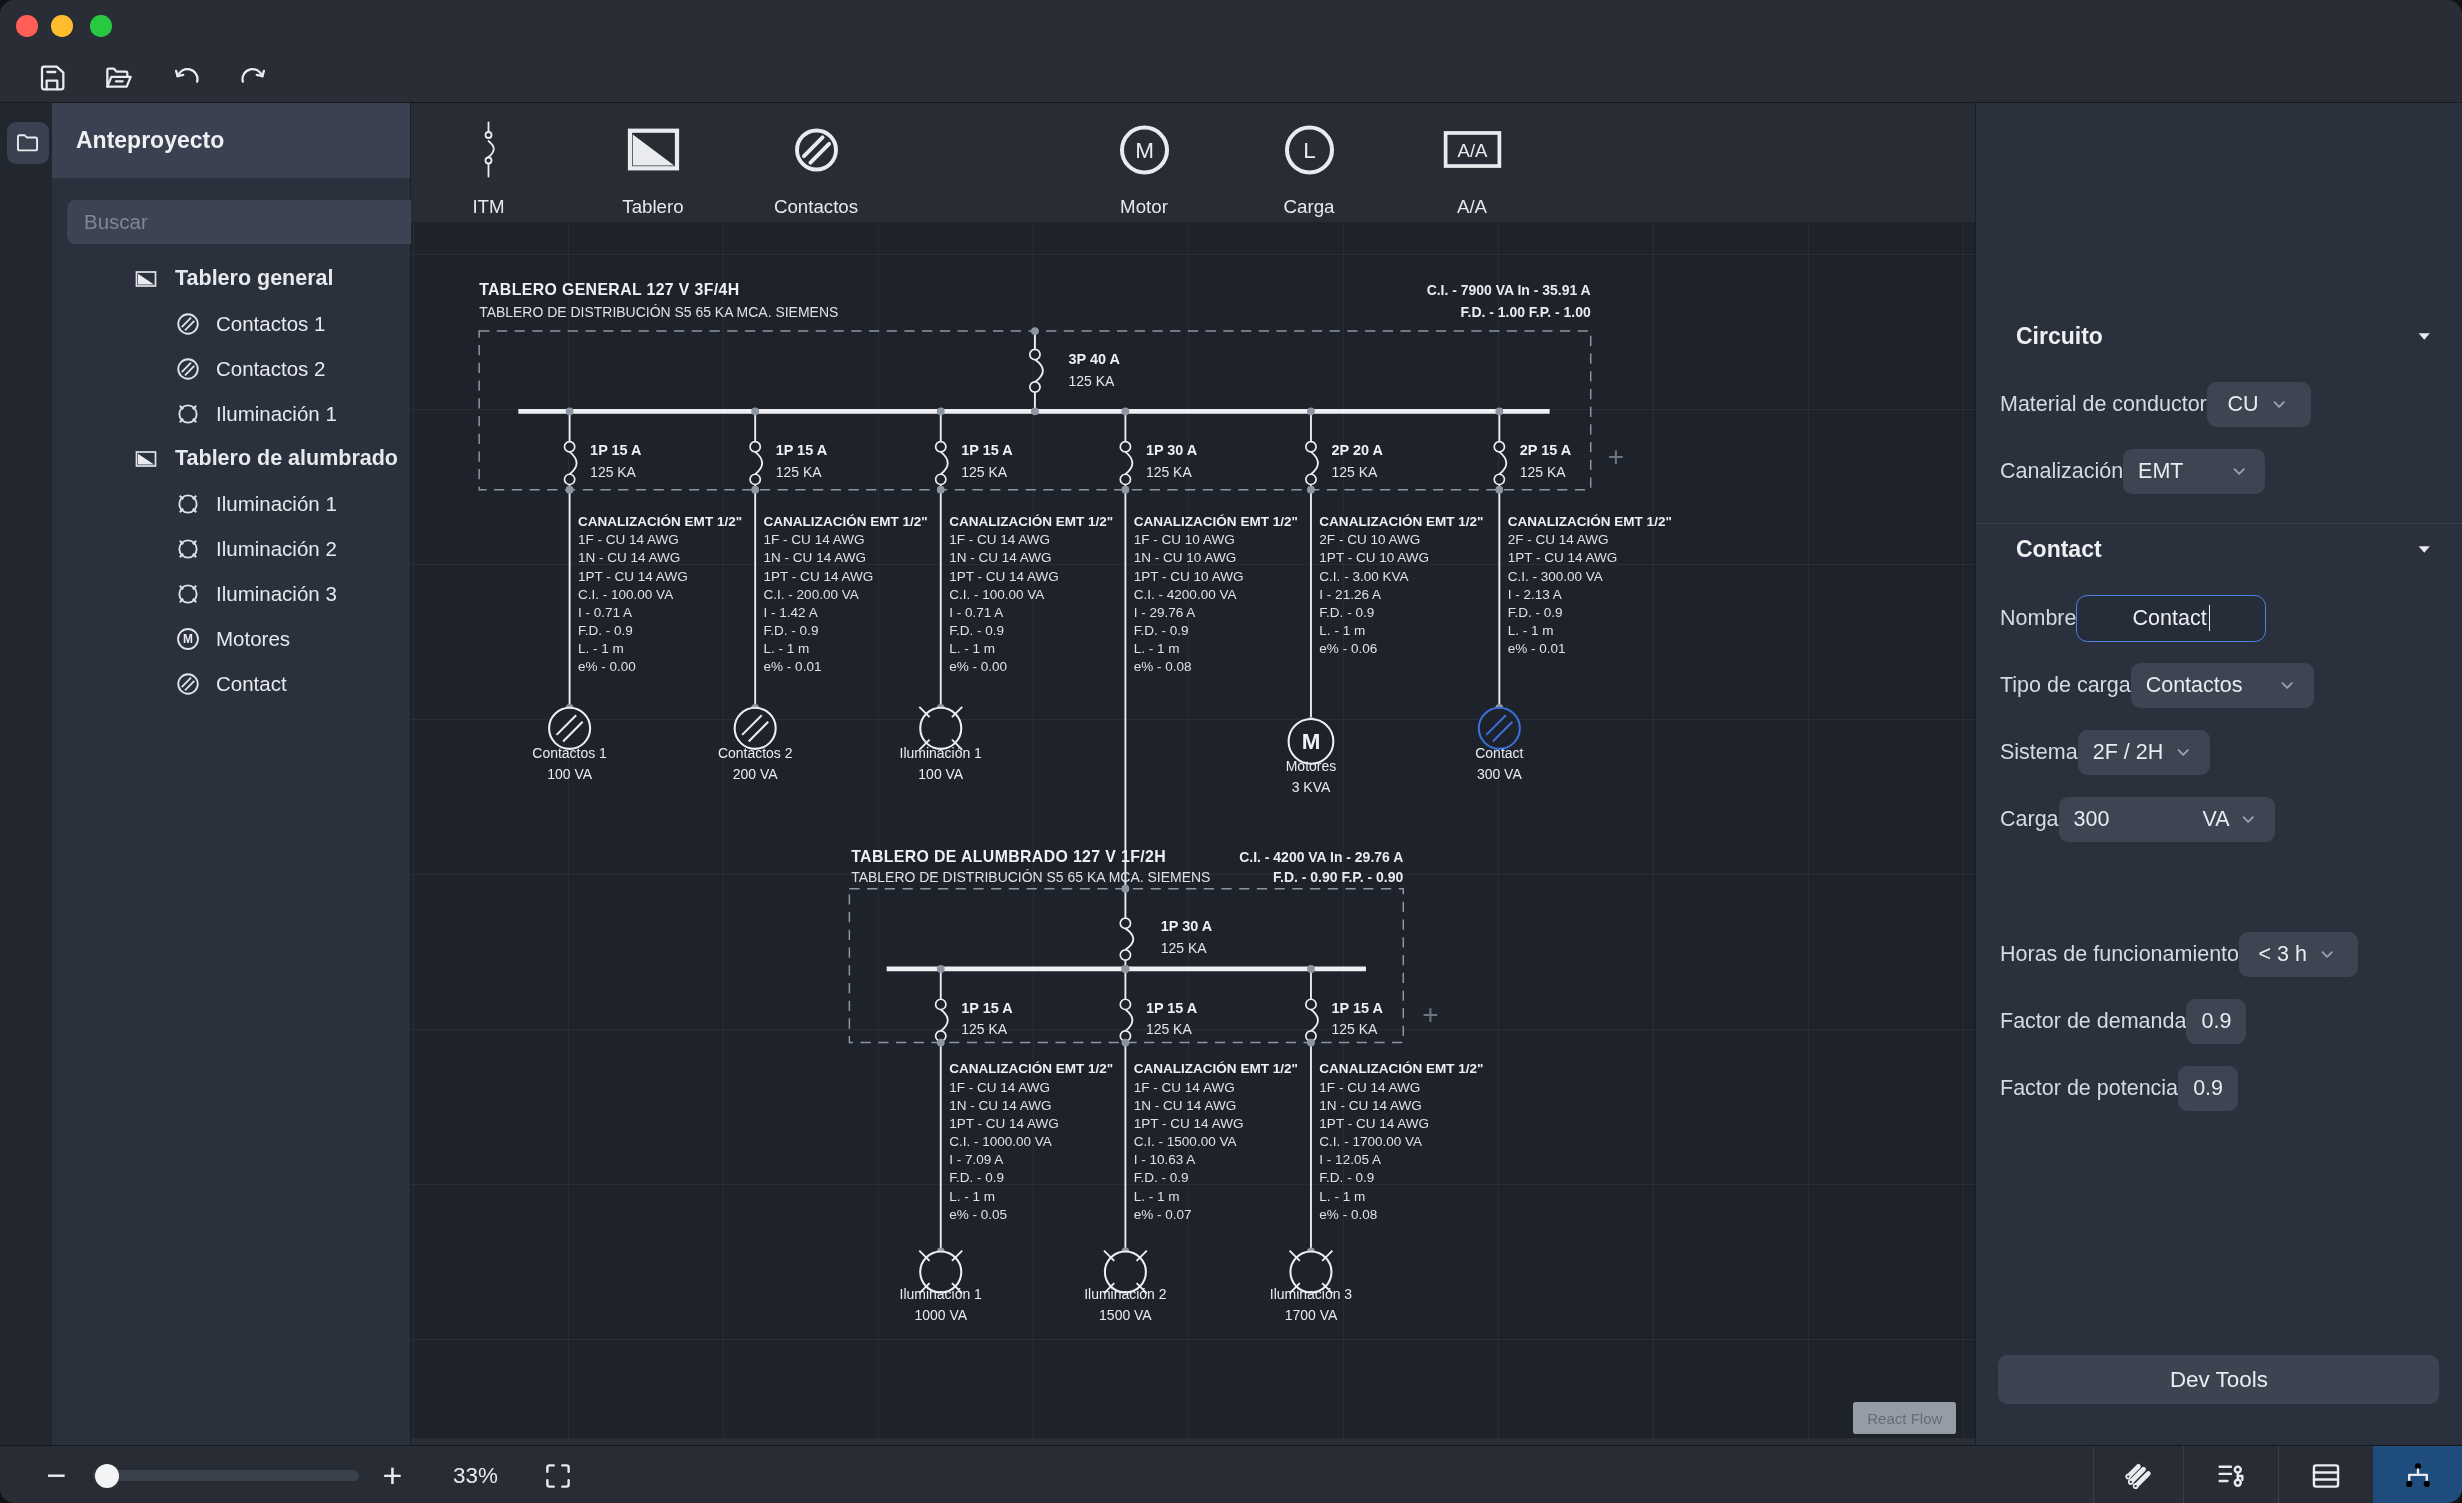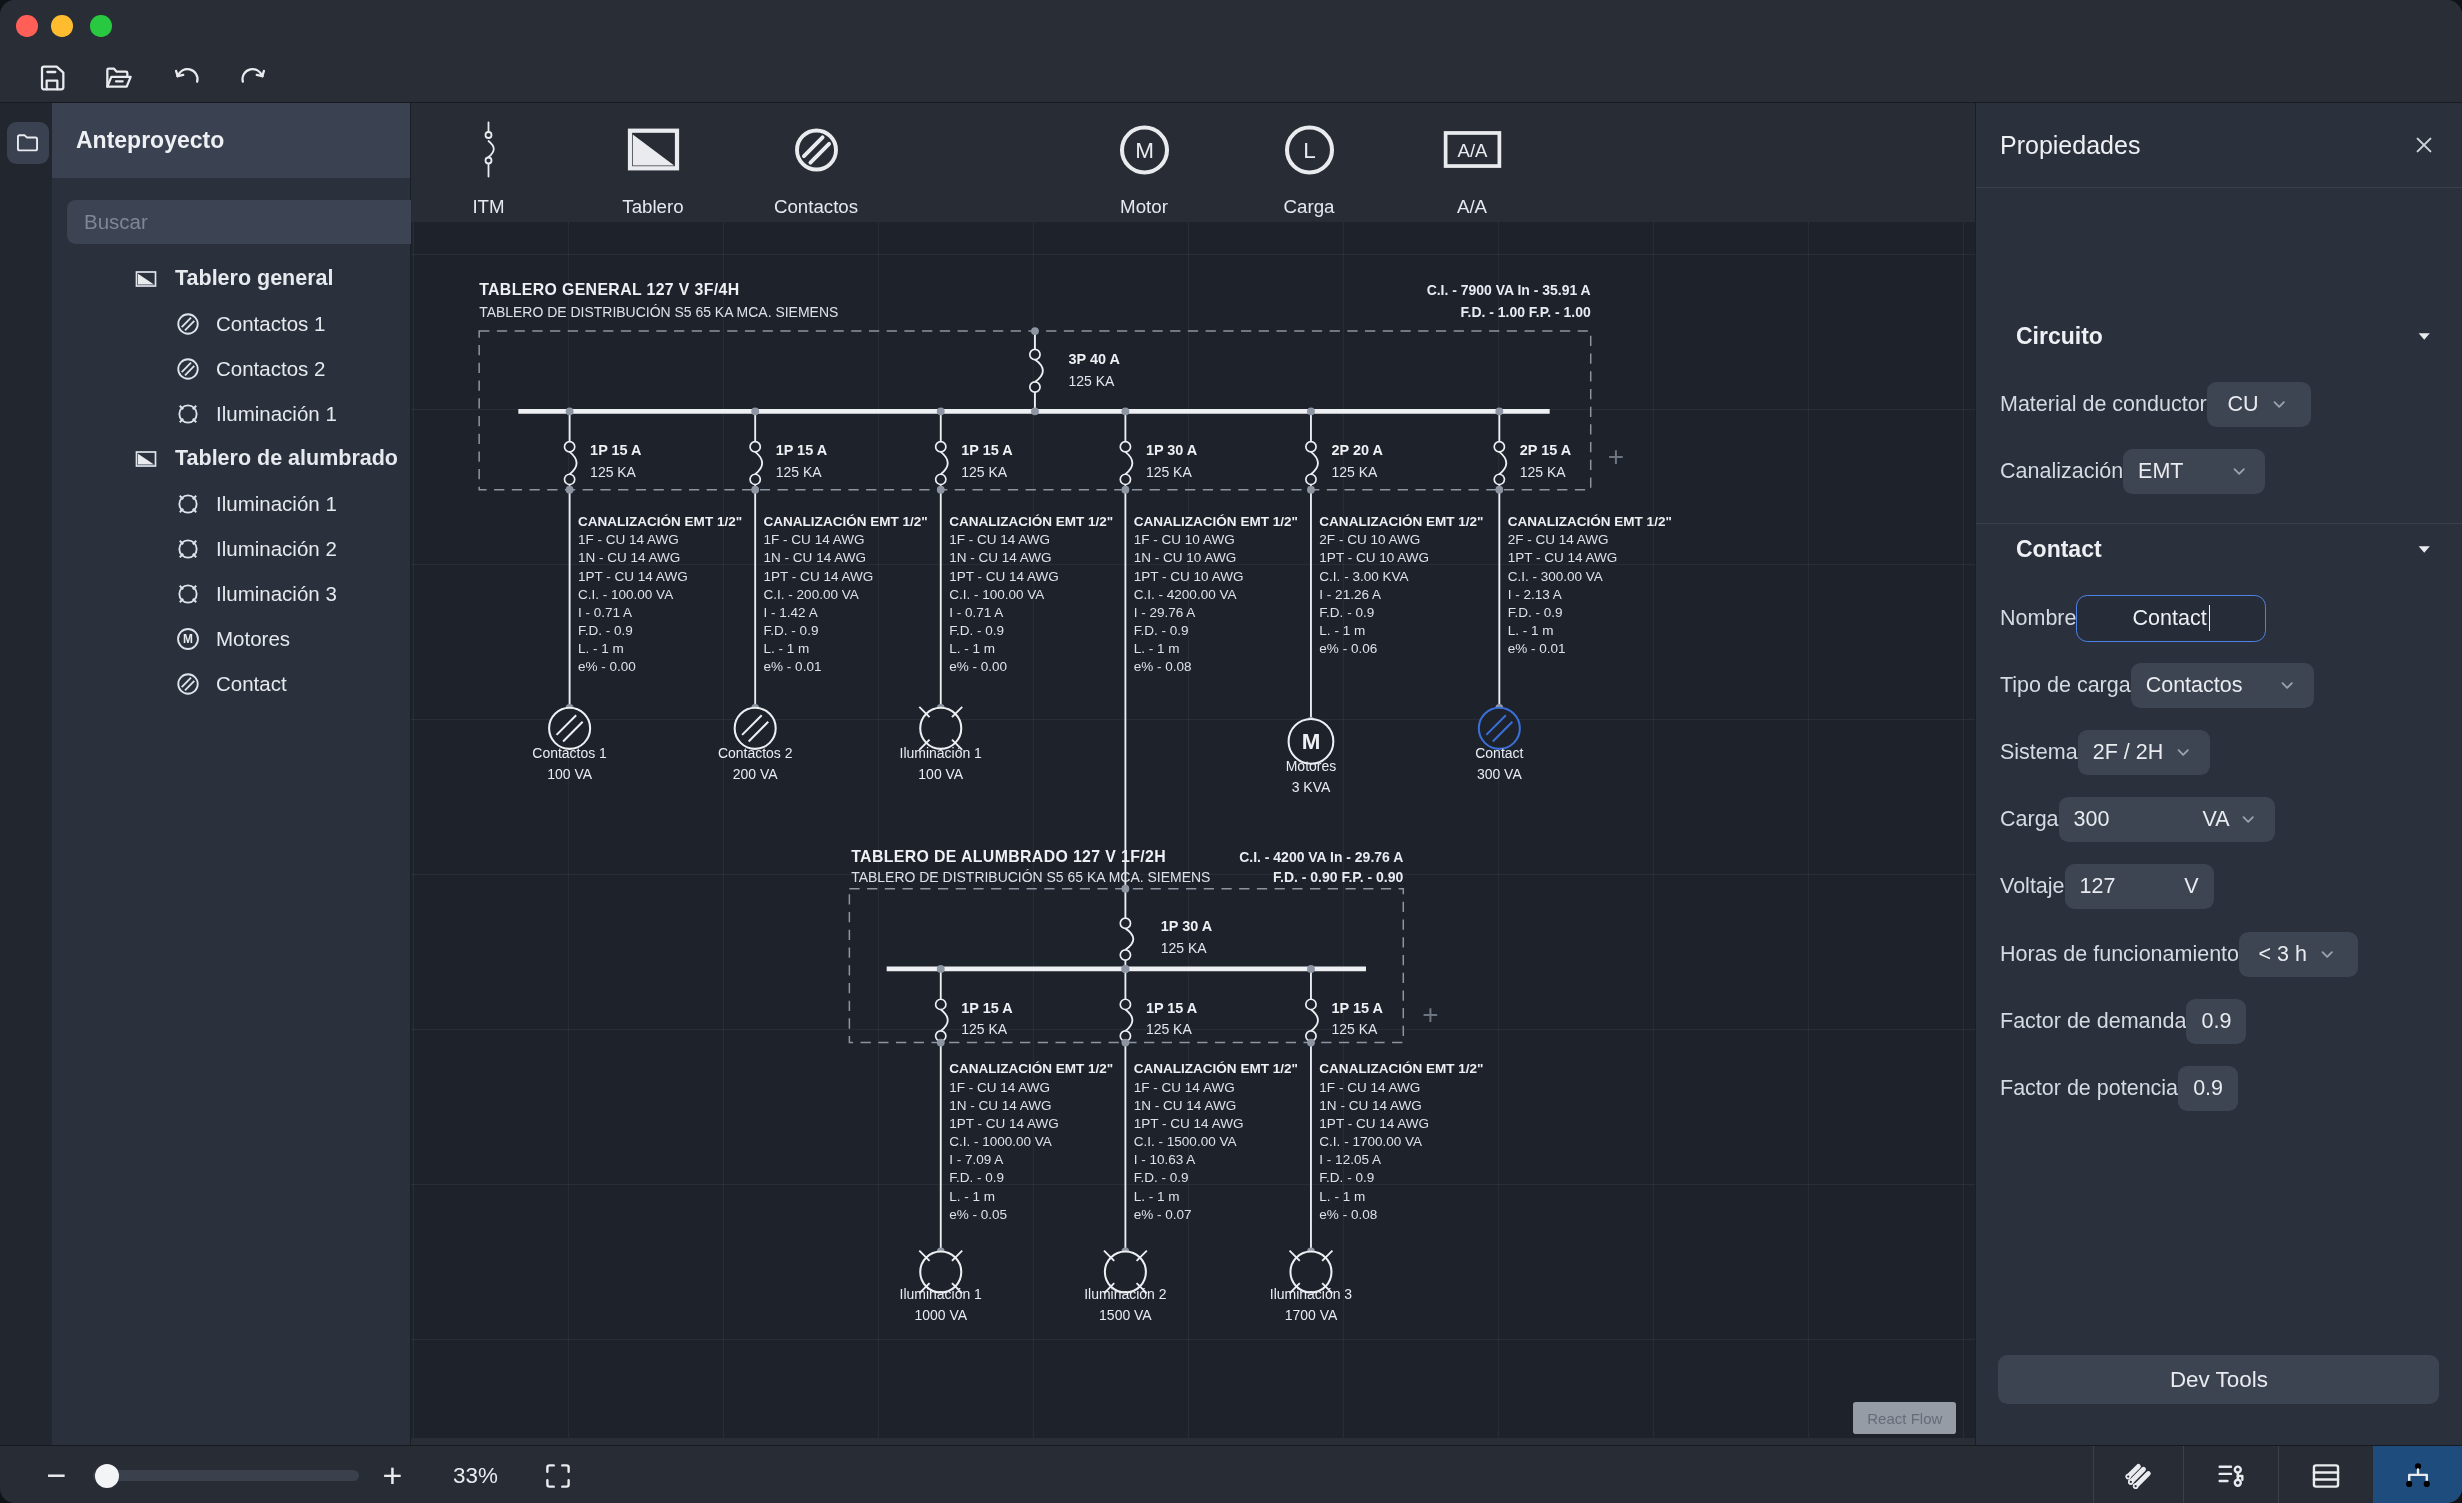--- a/index.html
+++ b/index.html
@@ -547,26 +547,20 @@
             <text x="965" y="1155" class="t-load">Iluminación 3</text>
             <text x="965" y="1177" class="t-load">1700 VA</text>
           </g>
           <text x="1093" y="860" class="t-plus">+</text>
         </g>
       </svg>
     <div class="watermark">React Flow</div>
   </div>
 
   <div class="props">
-    <div class="props-header">
-      <span class="props-title">Propiedades</span>
-      <span class="icon close-btn"><svg viewBox="0 0 24 24">
-            <path d="M6.5 6.5l11 11M17.5 6.5l-11 11"></path>
-          </svg></span>
-    </div>
 
     <div class="sec" style="top:215px">
       <span class="sec-label">Circuito</span>
       <span class="icon tri"><svg viewBox="0 0 24 24">
             <path d="M12 16L5.5 8.5h13z" fill="#e9ebef" stroke="none"></path>
           </svg></span>
     </div>
 
     <div class="prow" style="top:275px">
       <span class="plabel">Material de conductor</span>
@@ -631,27 +625,20 @@
         <span class="val">300</span>
         <span style="display:flex;align-items:center;gap:7.5px">
           <span class="val">VA</span>
           <span class="icon chev"><svg viewBox="0 0 24 24">
                 <path d="M7 9.8l5 5 5-5"></path>
               </svg></span>
         </span>
       </div>
     </div>
 
-    <div class="prow" style="top:757px">
-      <span class="plabel">Voltaje</span>
-      <div class="pill spread" style="min-width:149px">
-        <span class="val">127</span>
-        <span class="val">V</span>
-      </div>
-    </div>
 
     <div class="prow" style="top:825px">
       <span class="plabel">Horas de funcionamiento</span>
       <div class="pill" style="min-width:119px">
         <span class="val">&lt; 3 h</span>
         <span class="icon chev"><svg viewBox="0 0 24 24">
               <path d="M7 9.8l5 5 5-5"></path>
             </svg></span>
       </div>
     </div>

